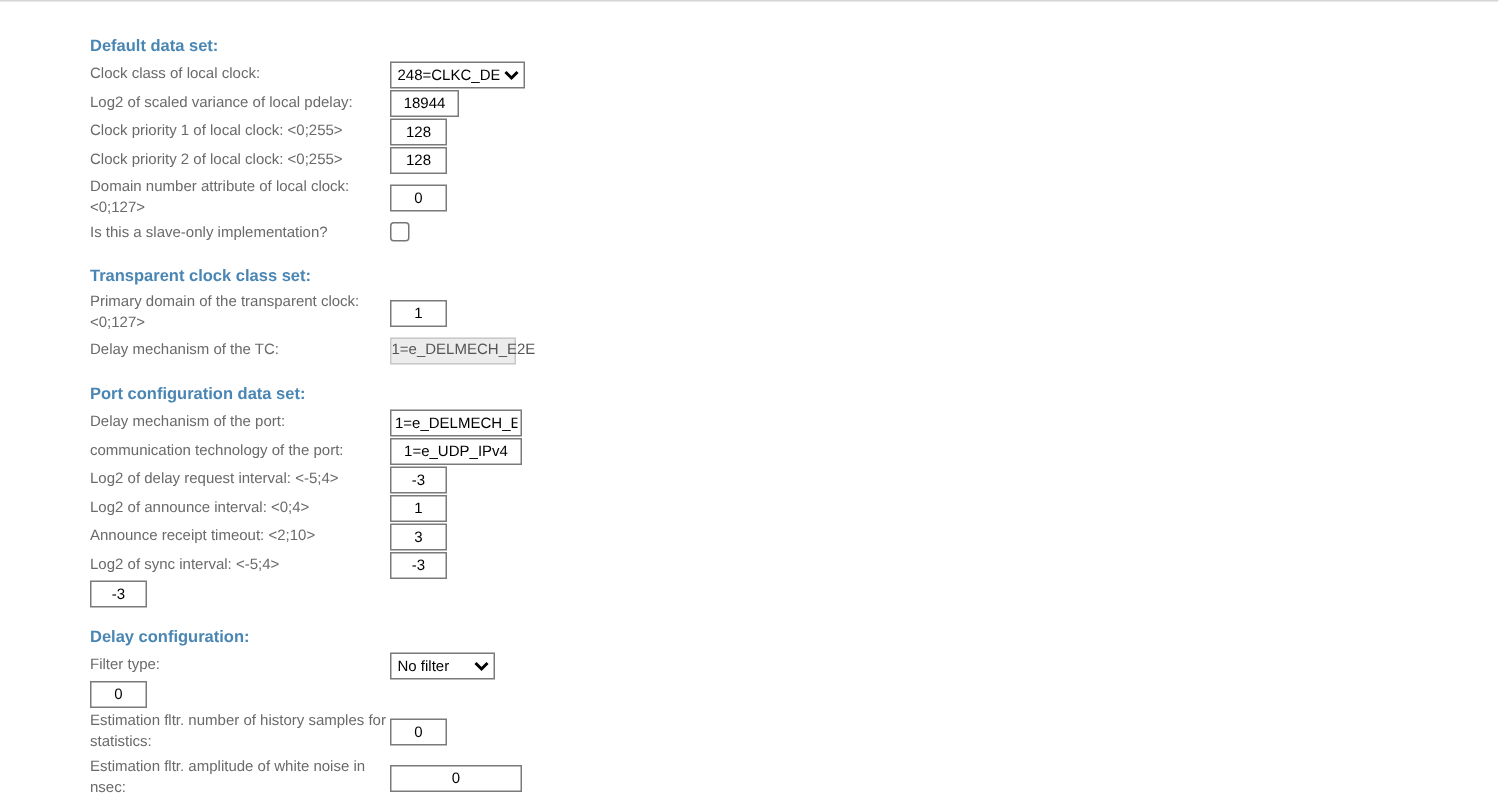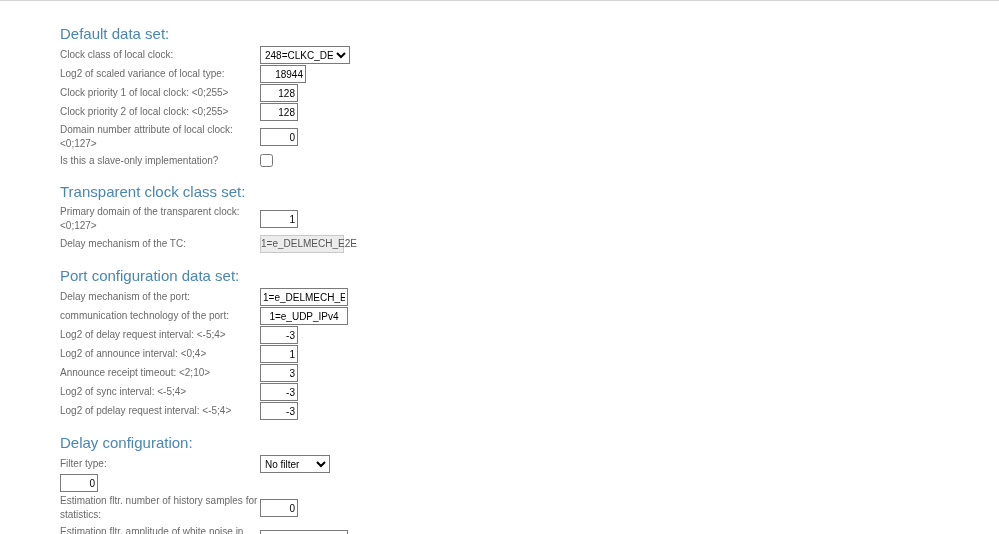--- a/index.html
+++ b/index.html
@@ -11,22 +11,22 @@
     background: #fff;
   }
   .page {
     width: 999px;
     box-sizing: border-box;
     padding: 10px 0 20px 60px;
     border-top: 1px solid #d5d5d5;
   }
   .section-head {
     color: #4a86b3;
-    font-weight: normal;
-    font-size: 15px;
+    font-weight: bold;
+    font-size: 11px;
     margin-top: 14px;
     margin-bottom: 4px;
   }
   .row {
     display: flex;
     align-items: center;
     margin: 1px 0;
   }
   .label {
     width: 200px;
@@ -42,21 +42,21 @@
     width: 90px;
     height: 18px;
     font-size: 10px;
     background: #fff;
     border: 1px solid #7a7a7a;
   }
   input.txt {
     width: 32px;
     height: 14px;
     font-size: 10px;
-    text-align: right;
+    text-align: center;
     border: 1px solid #7a7a7a;
     background: #fff;
   }
   input.txtw {
     width: 82px;
     height: 14px;
     font-size: 10px;
     text-align: center;
     border: 1px solid #7a7a7a;
     background: #fff;
@@ -90,21 +90,21 @@
   <div class="row">
     <div class="label">Clock class of local clock:</div>
     <div class="control">
       <select class="wide">
         <option>248=CLKC_DEF</option>
       </select>
     </div>
   </div>
 
   <div class="row">
-    <div class="label">Log2 of scaled variance of local type:</div>
+    <div class="label">Log2 of scaled variance of local pdelay:</div>
     <div class="control">
       <input class="txt" style="width: 40px;" value="18944">
     </div>
   </div>
 
   <div class="row">
     <div class="label">Clock priority 1 of local clock:  &lt;0;255&gt;</div>
     <div class="control">
       <input class="txt" value="128" style="">
     </div>
@@ -185,21 +185,20 @@
   </div>
 
   <div class="row">
     <div class="label">Log2 of sync interval:  &lt;-5;4&gt;</div>
     <div class="control">
       <input class="txt" value="-3" style="">
     </div>
   </div>
 
   <div class="row">
-    <div class="label">Log2 of pdelay request interval:  &lt;-5;4&gt;</div>
     <div class="control">
       <input class="txt" value="-3" style="">
     </div>
   </div>
 
   <div class="section-head">Delay configuration:</div>
 
   <div class="row">
     <div class="label">Filter type:</div>
     <div class="control">

